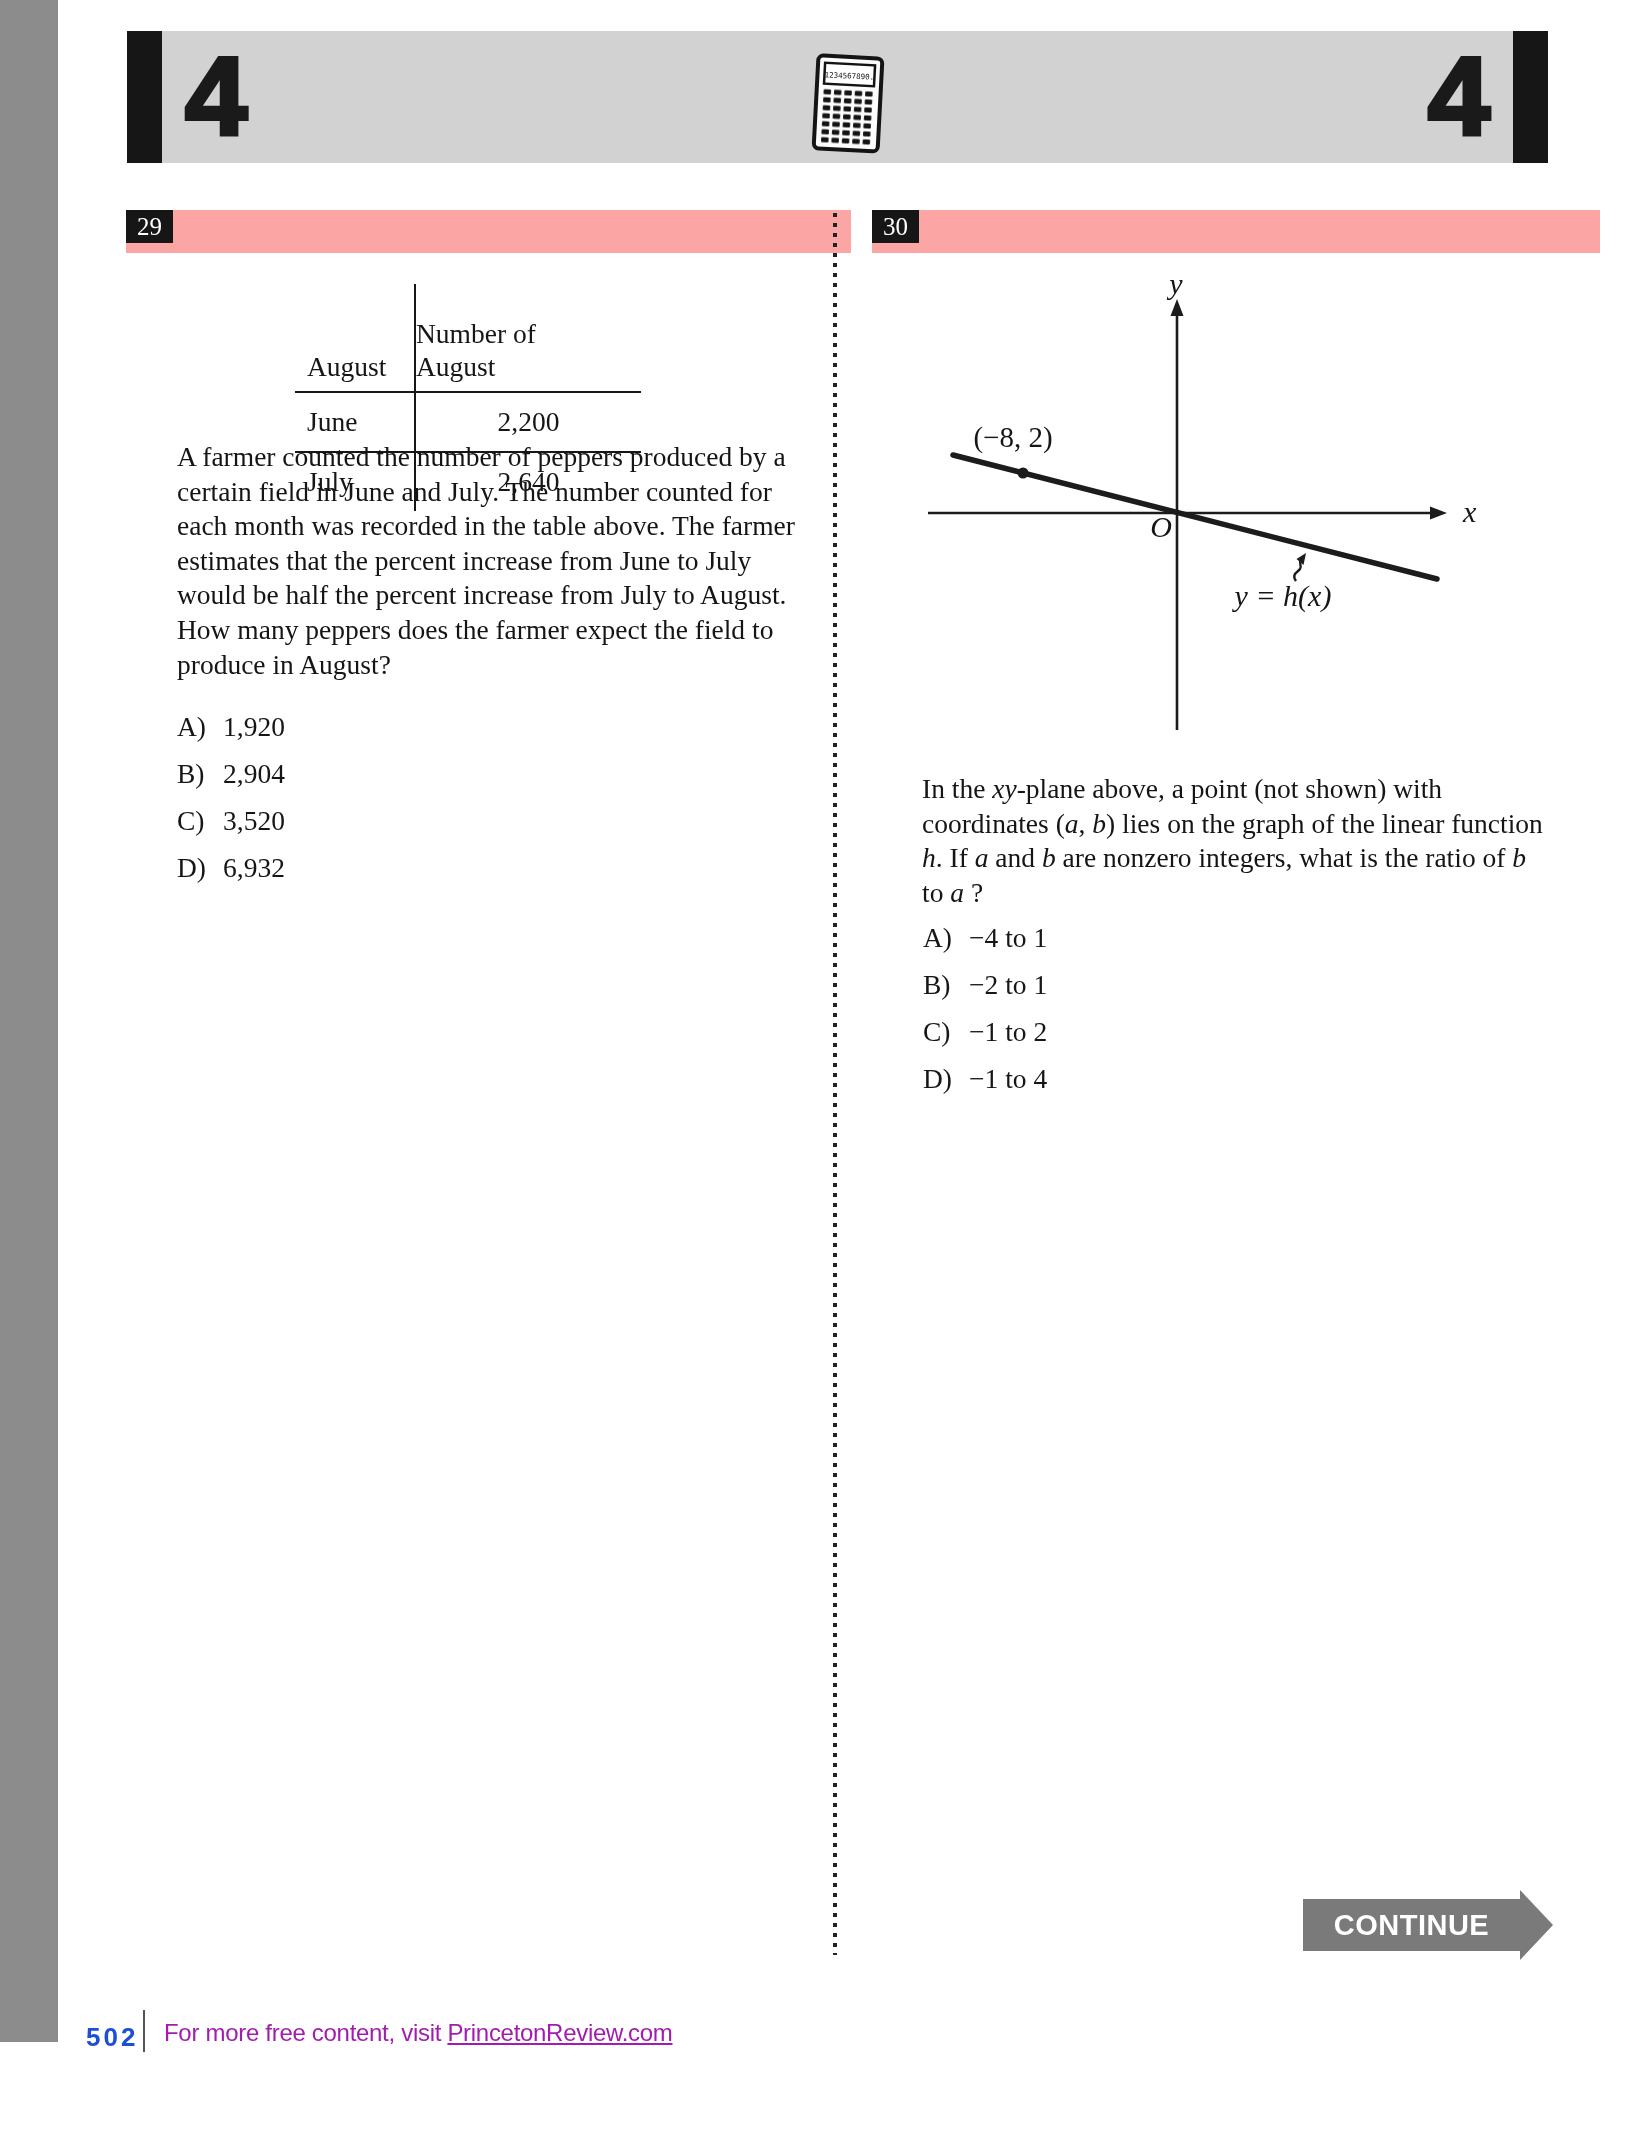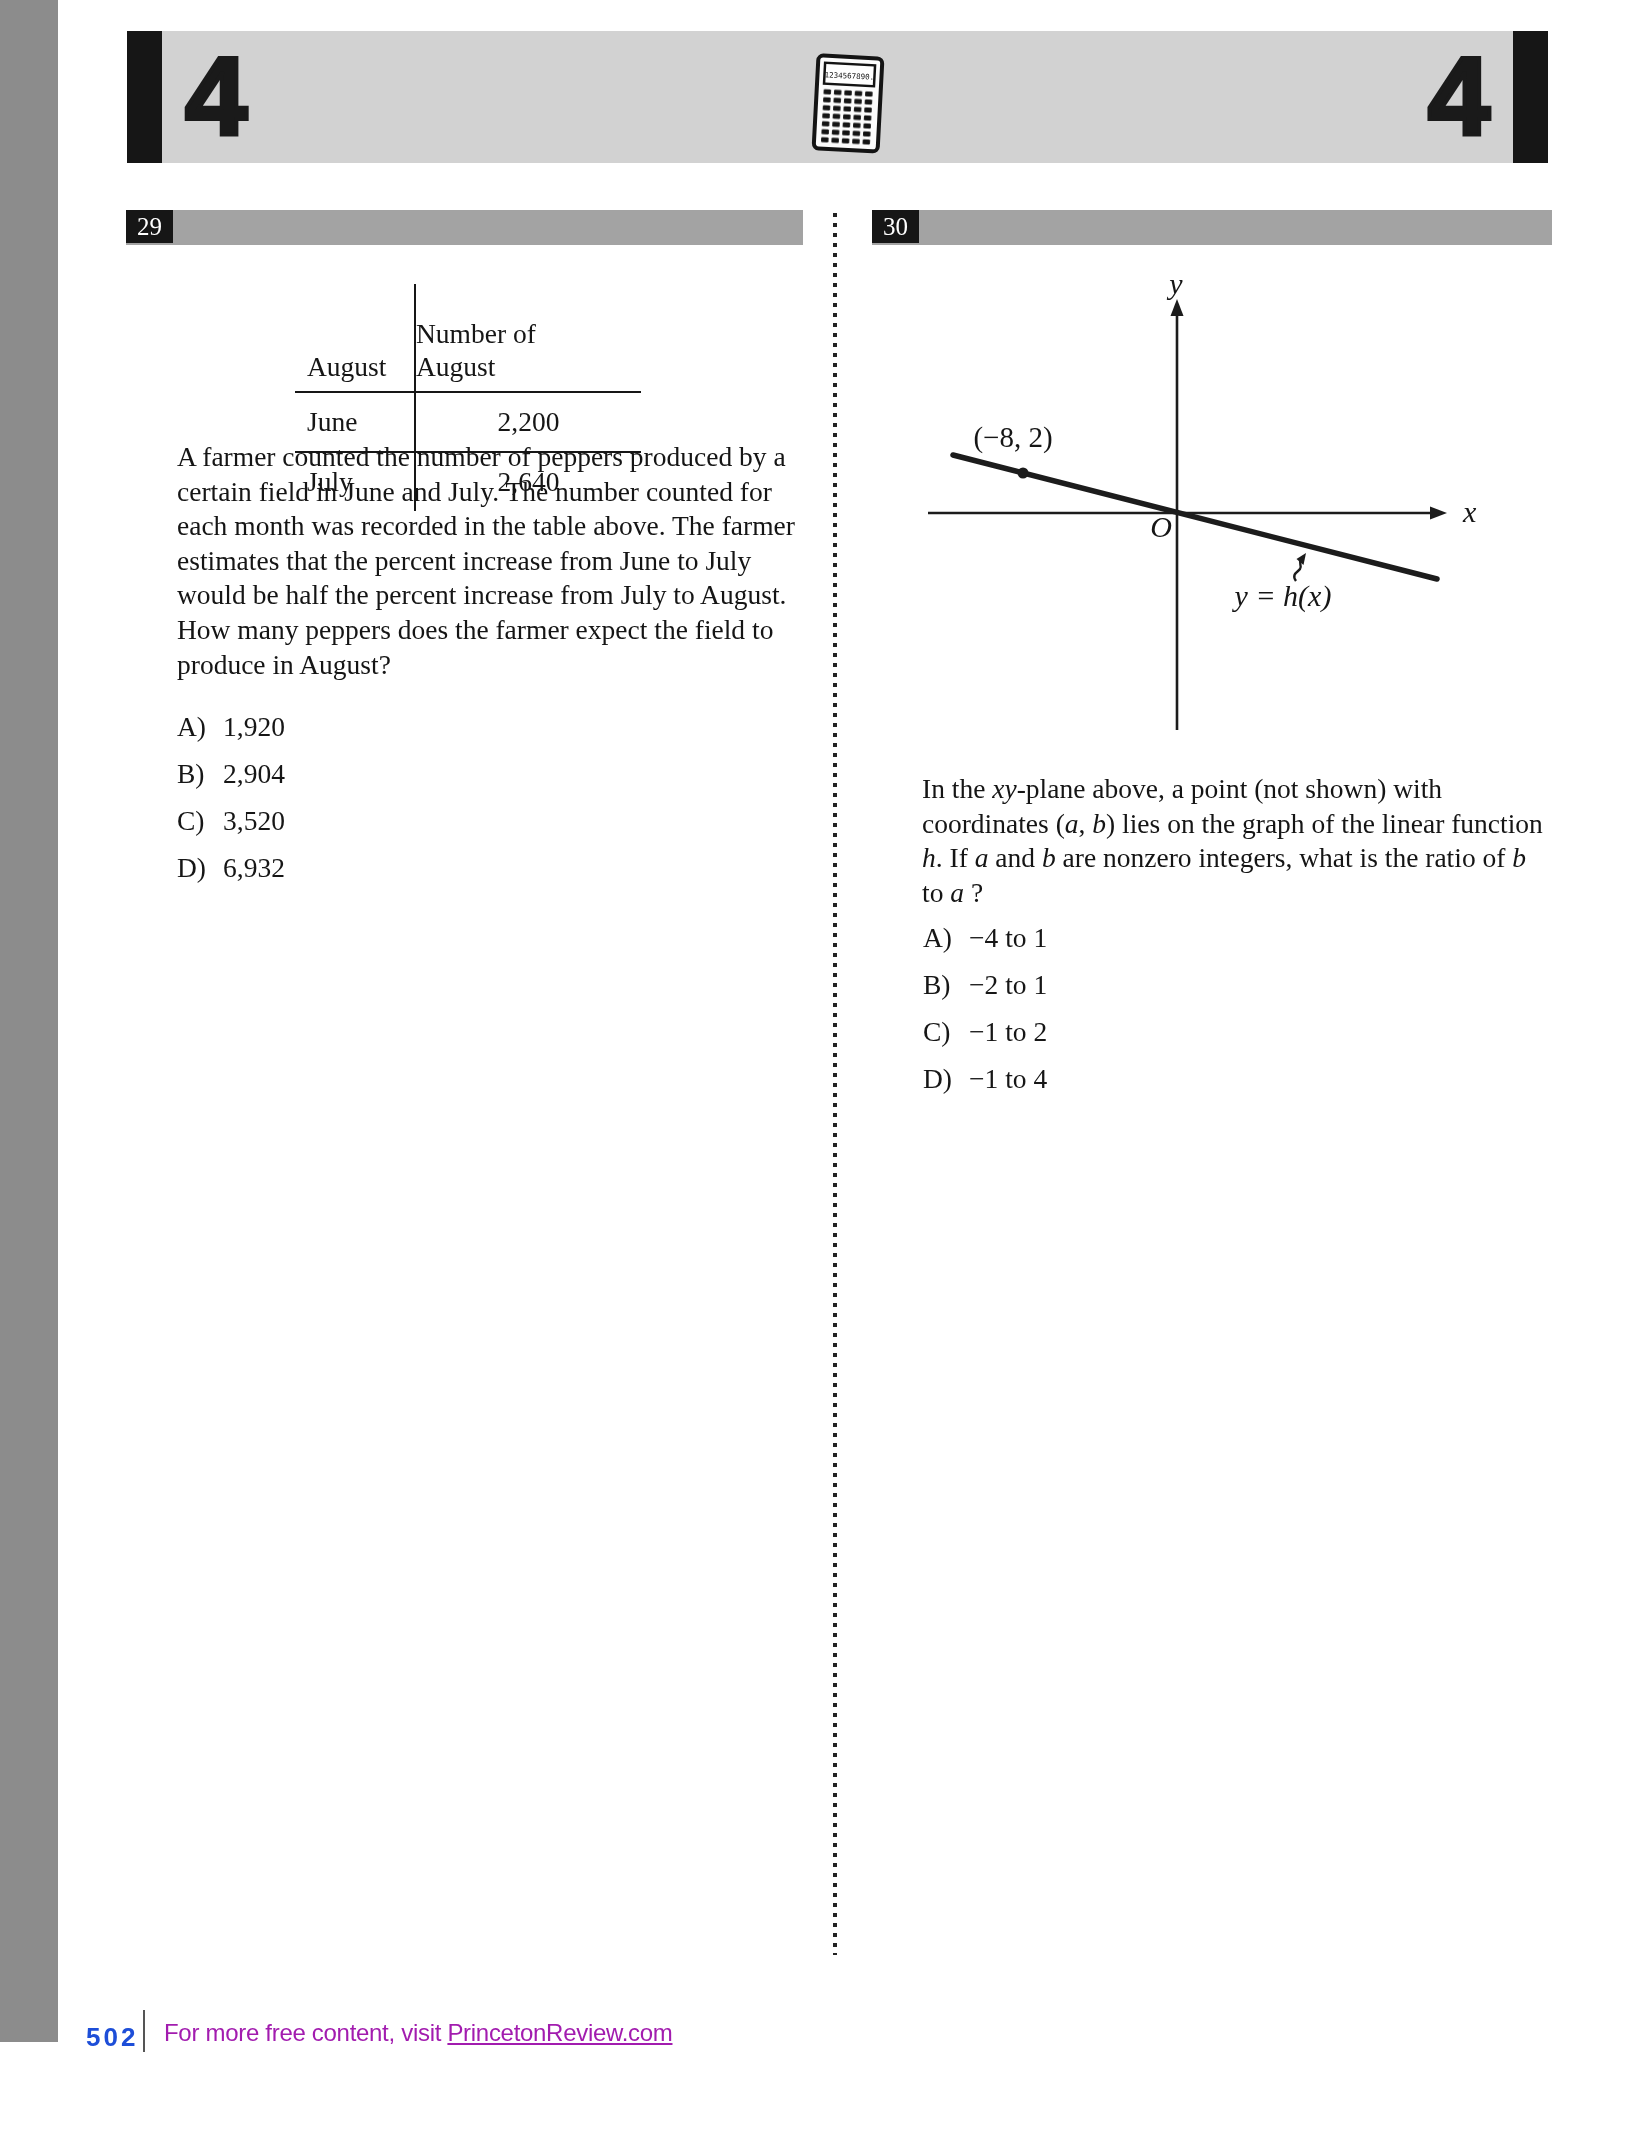--- a/index.html
+++ b/index.html
@@ -17,21 +17,21 @@
   .cap { position:absolute; top:0; width:35px; height:132px; background:#161616; }
   .cap-left { left:0; } .cap-right { right:0; }
   .num4 {
     position:absolute; top:0; font-family:"Liberation Sans",sans-serif; font-weight:bold;
     font-size:112px; line-height:132px; color:#1a1a1a; -webkit-text-stroke:4px #1a1a1a;
   }
   .num4-left { left:58px; } .num4-right { right:58px; }
   .calc-wrap { position:absolute; left:684px; top:22px; }
 
   
-  .qbar { height:35px; background:#a3a3a3; }
+  .qbar { height:43px; background:#fca5a5;padding-left:48px; }
   .qbar-29 { left:126px; top:210px; width:677px; }
   .qbar-30 { left:872px; top:210px; width:680px; }
   .qnum {
     position:absolute; left:0; top:0; width:47px; height:33px; background:#161616;
     color:#ffffff; font-size:25px; line-height:33px; text-align:center;
   }
 
   
   .ptable { left:295px; top:284px; width:346px; font-size:27.5px; }
   .trow { display:flex; }
@@ -207,20 +207,24 @@
     <div class="choice">
       <span class="letter">C)</span>
       <span>−1 to 2</span>
     </div>
     <div class="choice">
       <span class="letter">D)</span>
       <span>−1 to 4</span>
     </div>
   </div>
 
+  <div class="abs continue">
+    <div class="cont-bar">CONTINUE</div>
+    <div class="cont-tri"></div>
+  </div>
 
   <div class="abs footer-page">502</div>
   <div class="abs footer-rule"></div>
   <div class="abs footer-text">
     <span>For more free content, visit </span><span class="flink">PrincetonReview.com</span>
   </div>
 
 </div>
 
 </body></html>

